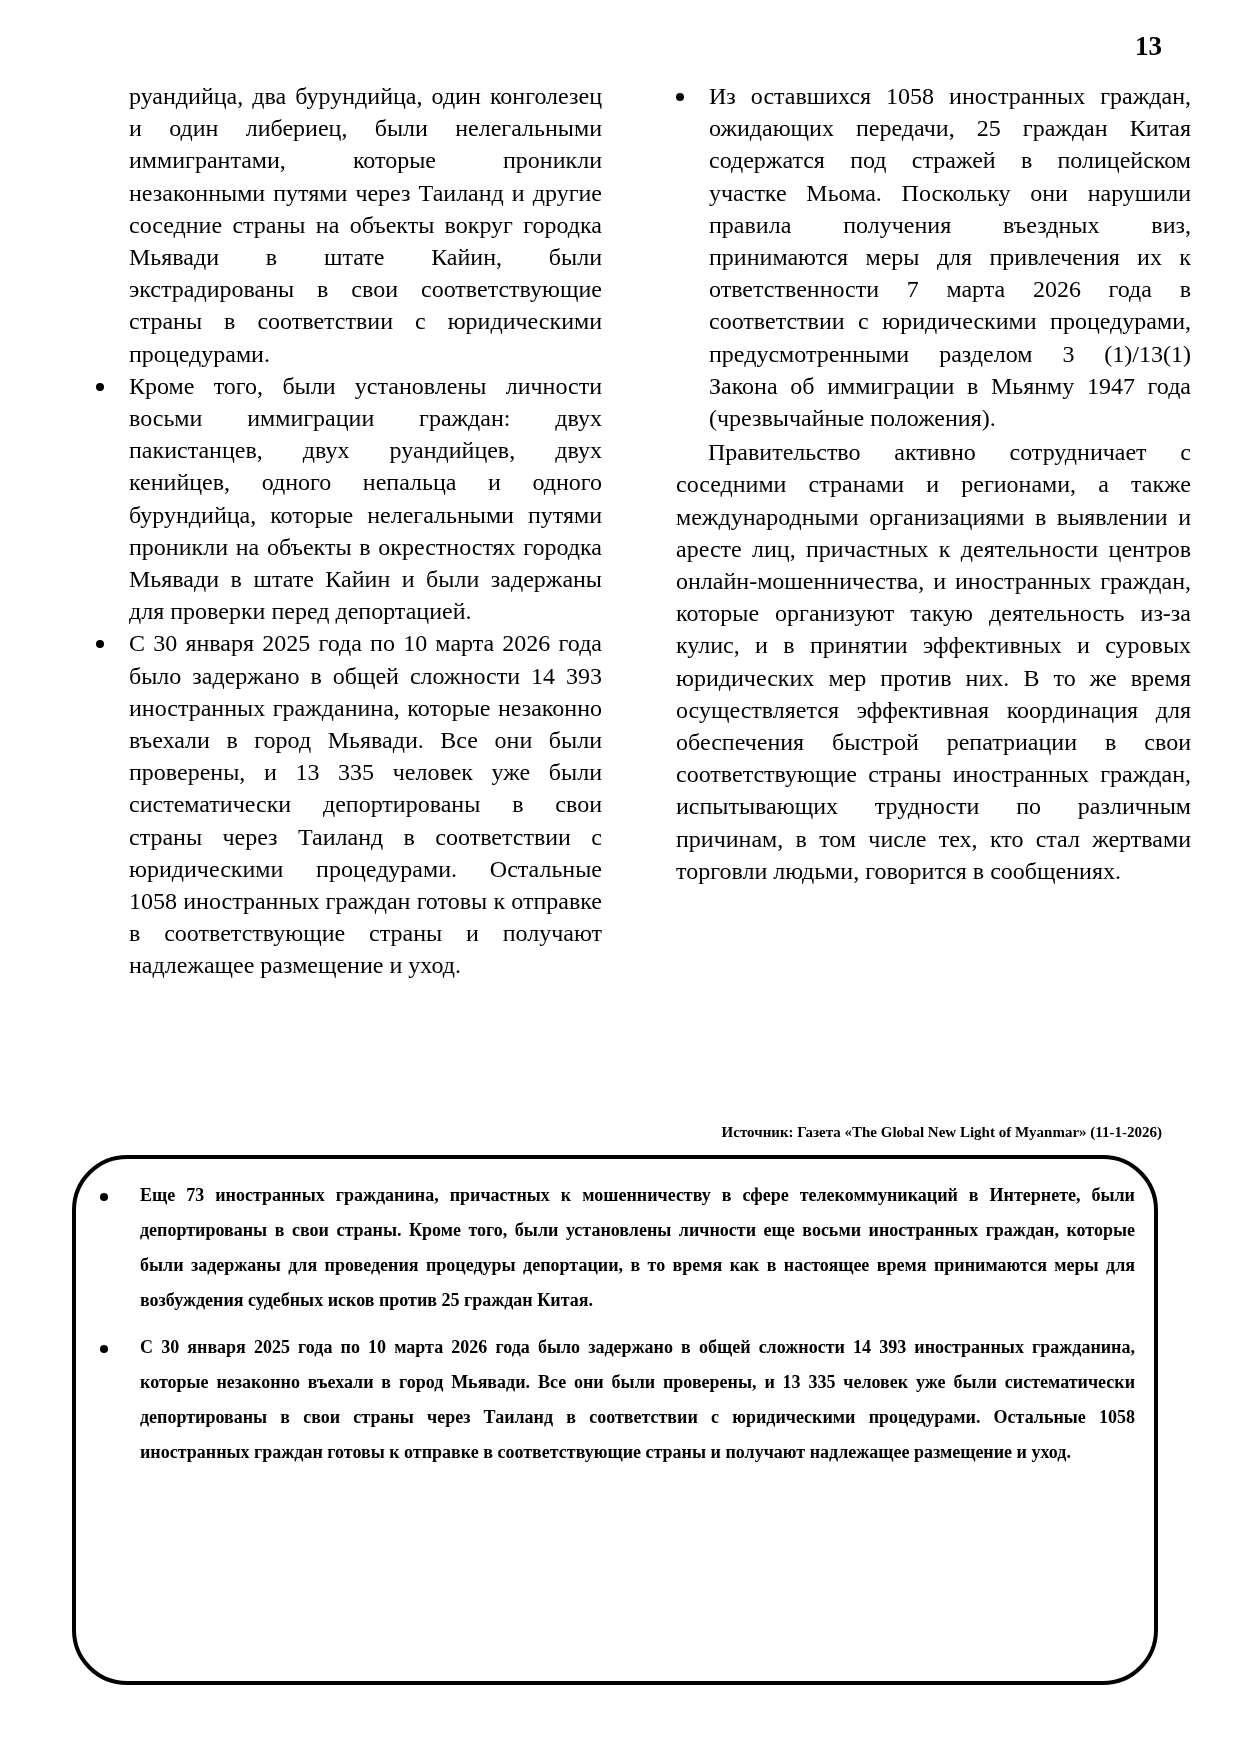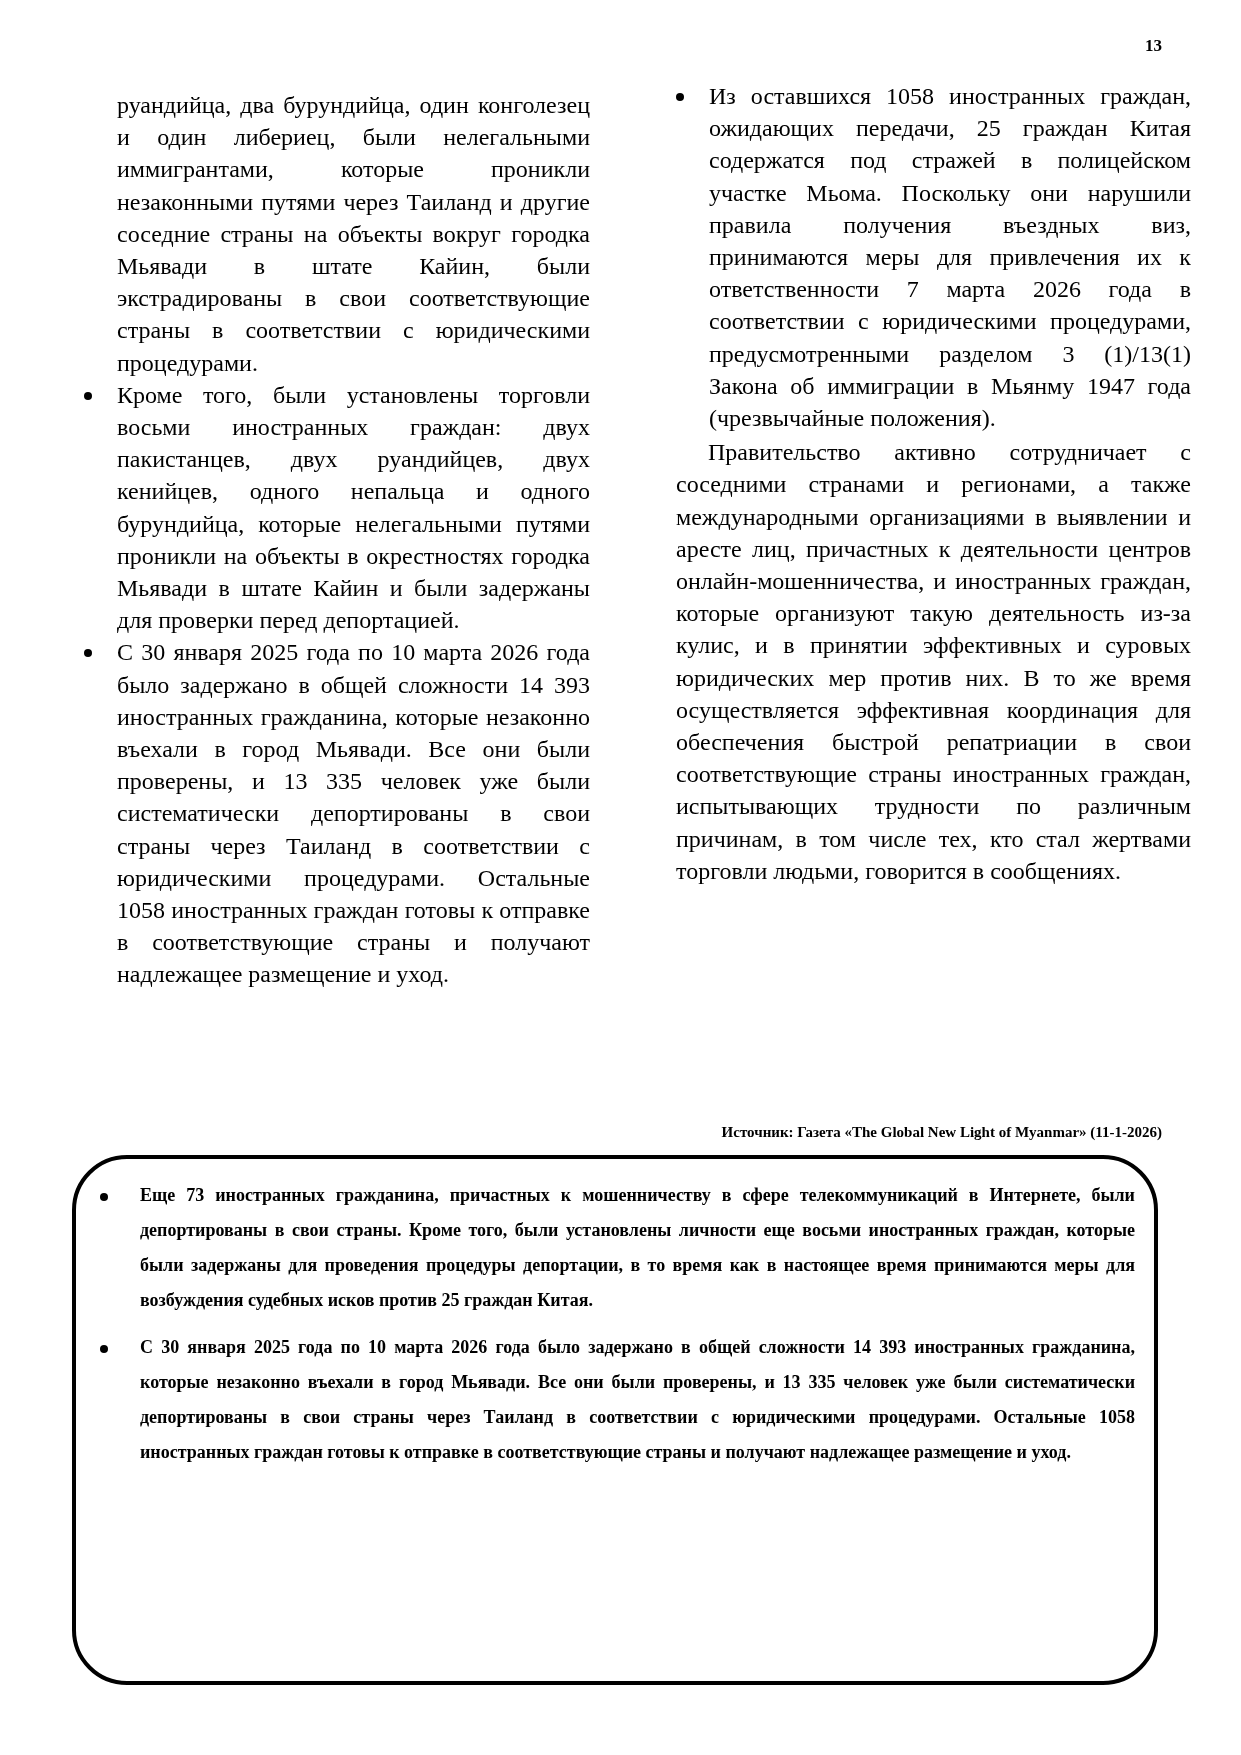--- a/index.html
+++ b/index.html
@@ -13,34 +13,33 @@
       position: relative;
       overflow: hidden;
       color: #000;
       font-family: "Liberation Serif", "DejaVu Serif", serif;
     }
     .page-number {
       position: absolute;
       top: 34px;
       right: 79px;
       font-weight: bold;
-      font-size: 17px;
+      font-size: 27px;
       line-height: 24px;
     }
     .column {
       position: absolute;
       top: 80px;
       font-size: 24px;
       line-height: 32.2px;
       text-align: justify;
     }
     .col-left {
-      left: 84px;
+      left: 96px;
       width: 506px;
-      margin-top: 9px;
     }
     .col-right {
       left: 676px;
       width: 515px;
     }
     .para {
       margin: 0;
       padding-left: 33px;
       text-align: justify;
     }
@@ -116,21 +115,21 @@
   </style>
 </head>
 <body>
 
 <div class="page-number">13</div>
 
 <div class="column col-left">
   <p class="para continuation">руандийца, два бурундийца, один конголезец и один либериец, были нелегальными иммигрантами, которые проникли незаконными путями через Таиланд и другие соседние страны на объекты вокруг городка Мьявади в штате Кайин, были экстрадированы в свои соответствующие страны в соответствии с юридическими процедурами.</p>
   <div class="bullet-item">
     <span class="bullet"></span>
-    <span>Кроме того, были установлены торговли восьми иностранных граждан: двух пакистанцев, двух руандийцев, двух кенийцев, одного непальца и одного бурундийца, которые нелегальными путями проникли на объекты в окрестностях городка Мьявади в штате Кайин и были задержаны для проверки перед депортацией.</span>
+    <span>Кроме того, были установлены личности восьми иммиграции граждан: двух пакистанцев, двух руандийцев, двух кенийцев, одного непальца и одного бурундийца, которые нелегальными путями проникли на объекты в окрестностях городка Мьявади в штате Кайин и были задержаны для проверки перед депортацией.</span>
   </div>
   <div class="bullet-item">
     <span class="bullet"></span>
     <span>С 30 января 2025 года по 10 марта 2026 года было задержано в общей сложности 14 393 иностранных гражданина, которые незаконно въехали в город Мьявади. Все они были проверены, и 13 335 человек уже были систематически депортированы в свои страны через Таиланд в соответствии с юридическими процедурами. Остальные 1058 иностранных граждан готовы к отправке в соответствующие страны и получают надлежащее размещение и уход.</span>
   </div>
 </div>
 
 <div class="column col-right">
   <div class="bullet-item">
     <span class="bullet"></span>

